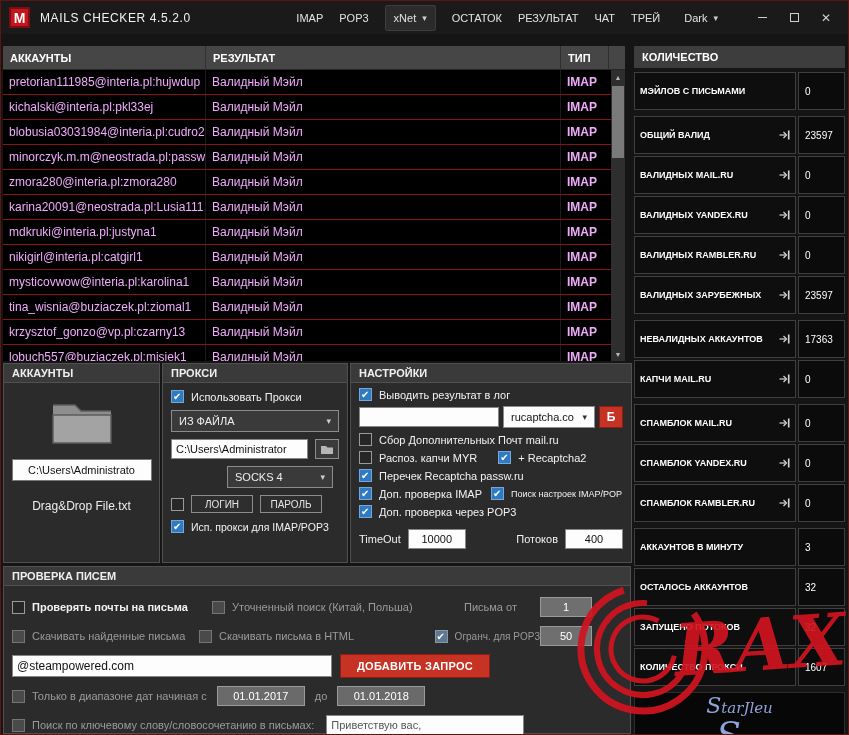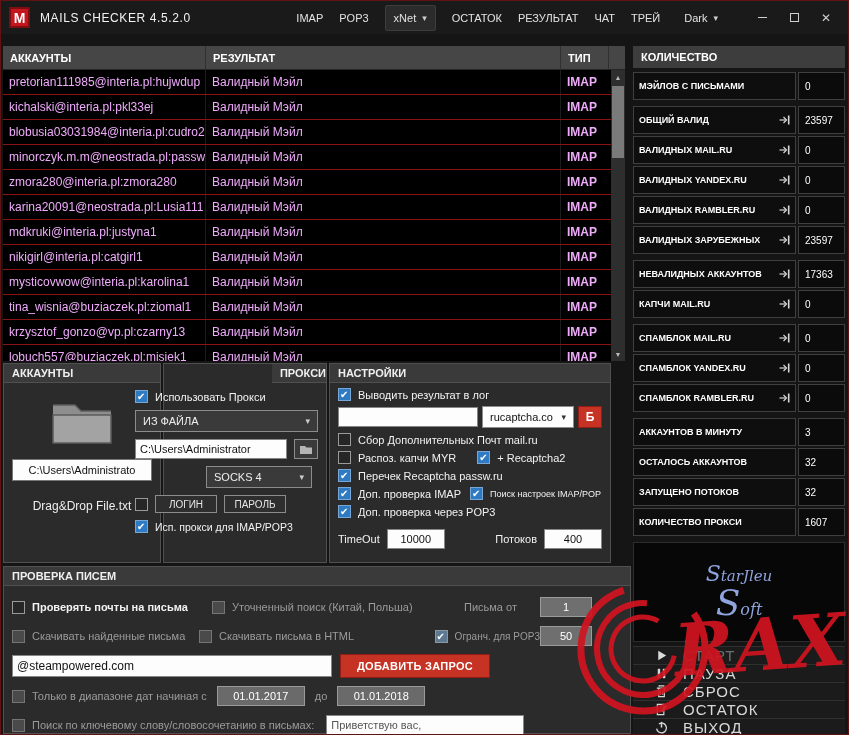--- a/index.html
+++ b/index.html
@@ -37,21 +37,21 @@
   .c1 { width:203px; } .c2 { width:355px; } .c3 { width:48px; font-weight:bold; border-right:none; }
   .vscroll { position:absolute; top:24px; right:0; width:14px; height:291px; background:#2e2e2e; display:flex; flex-direction:column; align-items:center; }
   .scroll-arrow { width:14px; height:14px; color:#b9b9b9; font-size:7px; display:flex; align-items:center; justify-content:center; }
   .scroll-thumb { width:12px; height:72px; background:#7a7a7a; margin-top:2px; }
   .scroll-track { flex:1; }
 
   
   .panels { display:flex; margin-left:2px; margin-top:2px; height:200px; gap:2px; }
   .panel { background:#2b2b2b; border:1px solid #505050; display:flex; flex-direction:column; }
   .panel-header { height:19px; background:#3a3a3a; border-bottom:1px solid #505050; color:#efefef; font-size:11px; font-weight:bold; display:flex; align-items:center; padding-left:8px; flex:none; }
-  .p-accounts { width:158px; } .p-proxy { width:164px;align-items:flex-end; } .p-settings { width:282px; }
+  .p-accounts { width:158px; } .p-proxy { width:186px; } .p-settings { width:282px; }
   .p-mailcheck { margin:3px 0 0 2px; width:628px; height:168px; }
 
   
   .cb { width:13px; height:13px; border:1px solid #9a9a9a; background:#262626; flex:none; position:relative; display:inline-block; }
   .cb.on { background:#2e7bc4; border-color:#7aa6d6; }
   .cb.on::after { content:"✔"; position:absolute; left:1px; top:-1px; font-size:10px; line-height:13px; color:#fff; }
   .cb.dis { background:#4a4a4a; border-color:#757575; }
   .cb.on.dis { background:#5d7992; border-color:#8a98a6; }
   .lbl { font-size:11px; color:#f2f2f2; white-space:nowrap; }
   .lbl.b { font-weight:bold; }
@@ -92,21 +92,21 @@
   .g2 { width:252px; display:flex; align-items:center; gap:7px; }
   .g3 { display:flex; align-items:center; gap:7px; }
   .num-inp { width:52px; margin-left:auto; margin-right:30px; }
   .query-inp { width:320px; height:22px; font-size:12px; }
   .addq { width:150px; height:24px; font-size:11px; margin-left:8px; letter-spacing:0.3px; }
   .date-btn { width:88px; height:20px; background:#6a6a6a; border:1px solid #9a9a9a; color:#fff; font-size:11px; display:flex; align-items:center; justify-content:center; margin-left:10px; }
   .keyword-inp { width:198px; margin-left:12px; color:#555; }
 
   
   .stats-header { height:22px; background:#3d3d3d; color:#fff; font-size:11px; font-weight:bold; display:flex; align-items:center; padding-left:8px; margin-bottom:4px; flex:none; }
-  .stat-row { display:flex; height:28px; margin-bottom:2px; }
+  .stat-row { display:flex; height:38px; margin-bottom:2px; }
   .stat-row.gap { margin-top:6px; }
   .stat-label { flex:1; background:#0e0e0e; border:1px solid #3f3f3f; color:#fff; font-size:9px; font-weight:bold; display:flex; align-items:center; padding:0 5px; white-space:nowrap; overflow:hidden; }
   .stat-label .exp { margin-left:auto; display:flex; }
   .stat-value { width:47px; margin-left:2px; background:#0b0b0b; border:1px solid #3f3f3f; color:#fff; font-size:10px; display:flex; align-items:center; padding-left:6px; }
   .softlogo { height:128px; margin:4px 0; background:#070707; border:1px solid #2c2c2c; display:flex; flex-direction:column; align-items:center; justify-content:center; font-family:"DejaVu Serif", serif; font-style:italic; color:#8fa3dd; }
   .sl1 { font-size:15px; }
   .sl1 .big-s { font-size:22px; }
   .sl2 { font-size:16px; margin-top:-4px; }
   .sl2 .big-s { font-size:36px; }
   .actions { flex:1; display:flex; flex-direction:column; }

